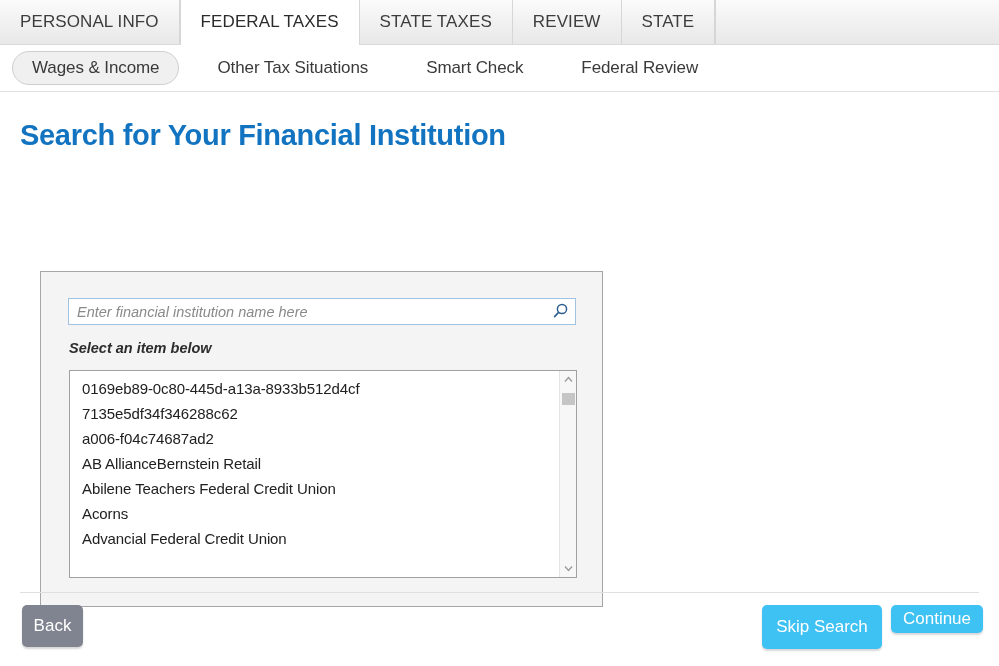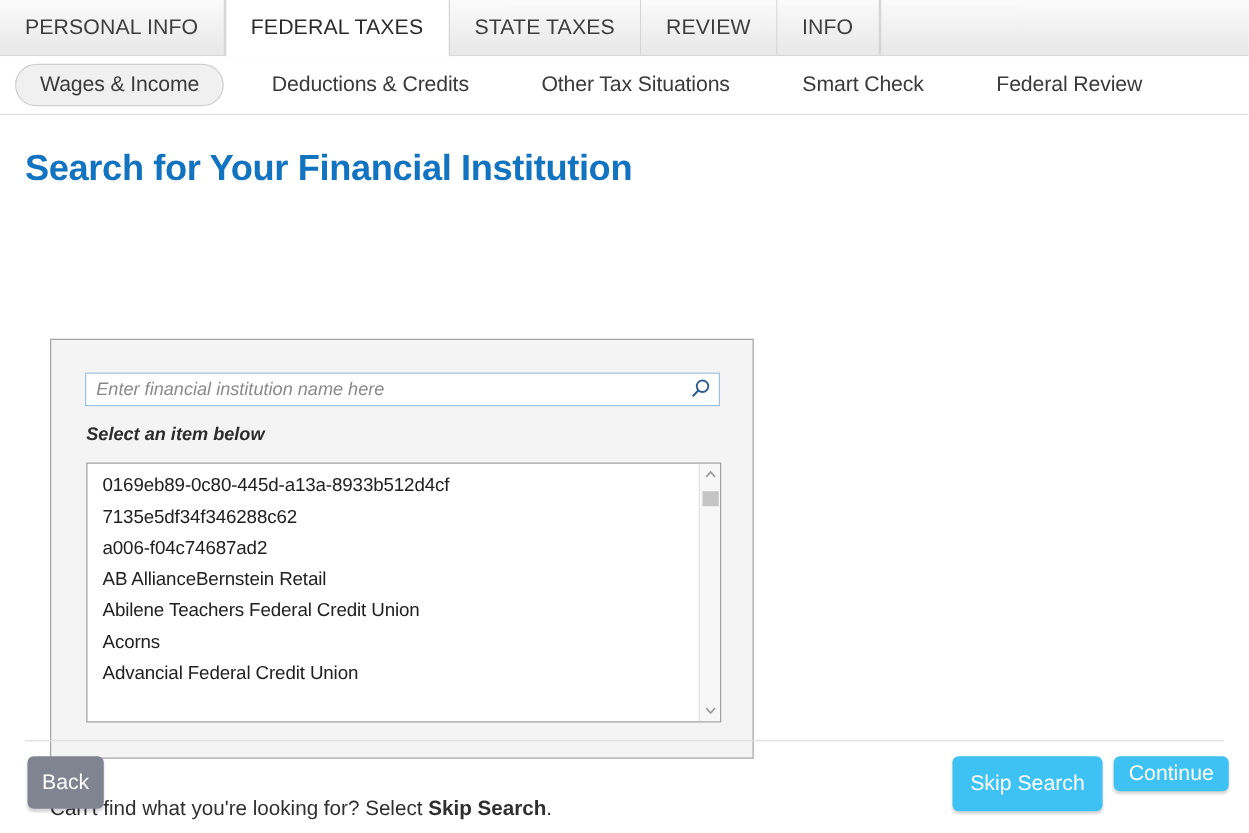--- a/index.html
+++ b/index.html
@@ -254,31 +254,28 @@
     <div class="tab active">
       <span>FEDERAL TAXES</span>
     </div>
     <div class="tab">
       <span>STATE TAXES</span>
     </div>
     <div class="tab">
       <span>REVIEW</span>
     </div>
     <div class="tab">
-      <span>INFO</span>
+      <span>STATE</span>
     </div>
     <div class="tabbar-filler"></div>
   </div>
 
   <div class="subnav">
     <div class="subtab active">
       <span>Wages &amp; Income</span>
-    </div>
-    <div class="subtab">
-      <span>Deductions &amp; Credits</span>
     </div>
     <div class="subtab">
       <span>Other Tax Situations</span>
     </div>
     <div class="subtab">
       <span>Smart Check</span>
     </div>
     <div class="subtab">
       <span>Federal Review</span>
     </div>
@@ -321,23 +318,20 @@
           <div class="sb-thumb"></div>
           <div class="sb-arrow down">
             <svg width="9" height="7" viewBox="0 0 9 7">
               <polyline points="1,1.5 4.5,5.5 8,1.5" fill="none" stroke="#9a9a9a" stroke-width="1.3"></polyline>
             </svg>
           </div>
         </div>
       </div>
     </div>
 
-    <div class="helper-text">
-      <span>Can't find what you're looking for? Select </span><b>Skip Search</b><span>.</span>
-    </div>
 
   </div>
 
   <div class="footer-divider"></div>
 
   <button class="btn btn-back">Back</button>
   <button class="btn btn-skip">Skip Search</button>
   <button class="btn btn-continue">Continue</button>
 
 </div>

